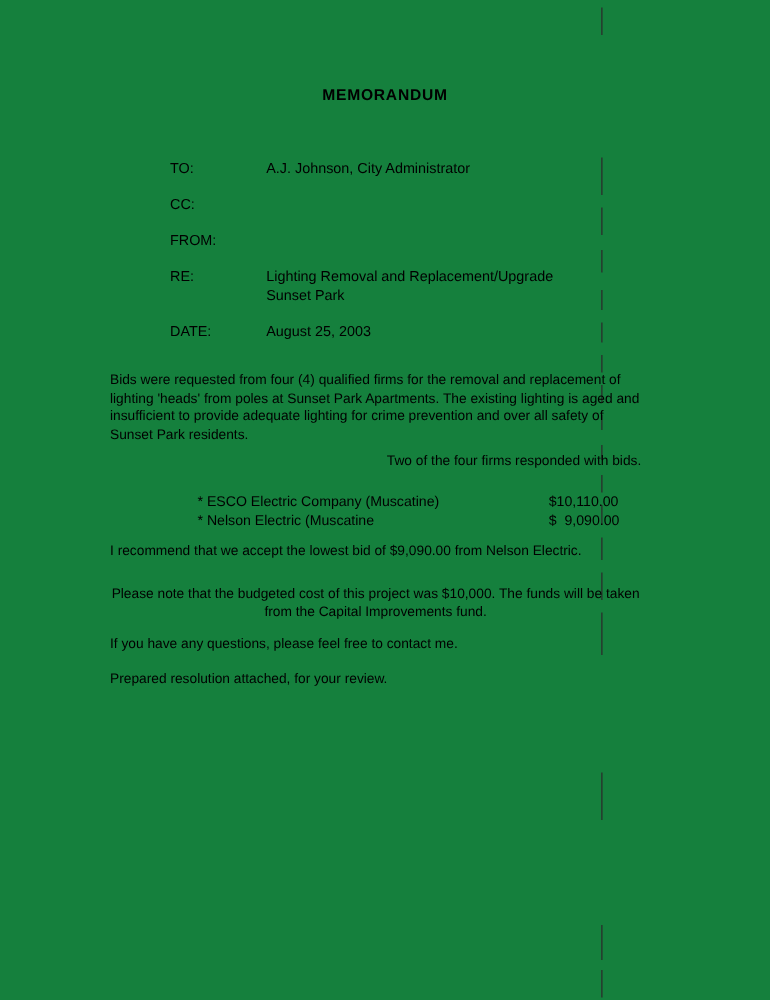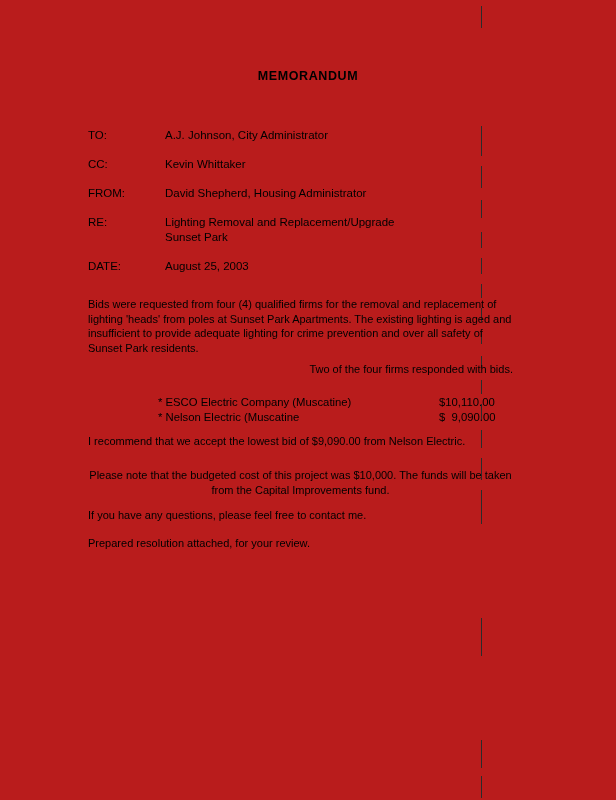--- a/index.html
+++ b/index.html
@@ -14,21 +14,21 @@
     font-family: "Liberation Sans", sans-serif;
     color: #000000;
     overflow: hidden;
   }
 
   .page {
     position: absolute;
     inset: 0;
     width: 616px;
     height: 800px;
-    background: #b91c1c;
+    background: #15803d;
   }
 
   
   .edge-marks {
     position: absolute;
     left: 481px;
     top: 0;
     width: 2px;
     height: 800px;
     pointer-events: none;
@@ -56,20 +56,21 @@
     left: 88px;
     top: 128px;
     width: 420px;
   }
   .field-row {
     display: flex;
     align-items: flex-start;
     margin-bottom: 14px;
     font-size: 11.5px;
     line-height: 15px;
+    margin-left: 48px;
   }
   .field-label {
     width: 77px;
     flex: 0 0 77px;
   }
   .field-value {
     flex: 1 1 auto;
     white-space: pre-line;
   }
 
@@ -137,25 +138,23 @@
 
   <div class="doc-title">MEMORANDUM</div>
 
   <div class="fields">
     <div class="field-row">
       <div class="field-label">TO:</div>
       <div class="field-value">A.J. Johnson, City Administrator</div>
     </div>
     <div class="field-row">
       <div class="field-label">CC:</div>
-      <div class="field-value">Kevin Whittaker</div>
     </div>
     <div class="field-row">
       <div class="field-label">FROM:</div>
-      <div class="field-value">David Shepherd, Housing Administrator</div>
     </div>
     <div class="field-row">
       <div class="field-label">RE:</div>
       <div class="field-value">Lighting Removal and Replacement/Upgrade
 Sunset Park</div>
     </div>
     <div class="field-row">
       <div class="field-label">DATE:</div>
       <div class="field-value">August 25, 2003</div>
     </div>

